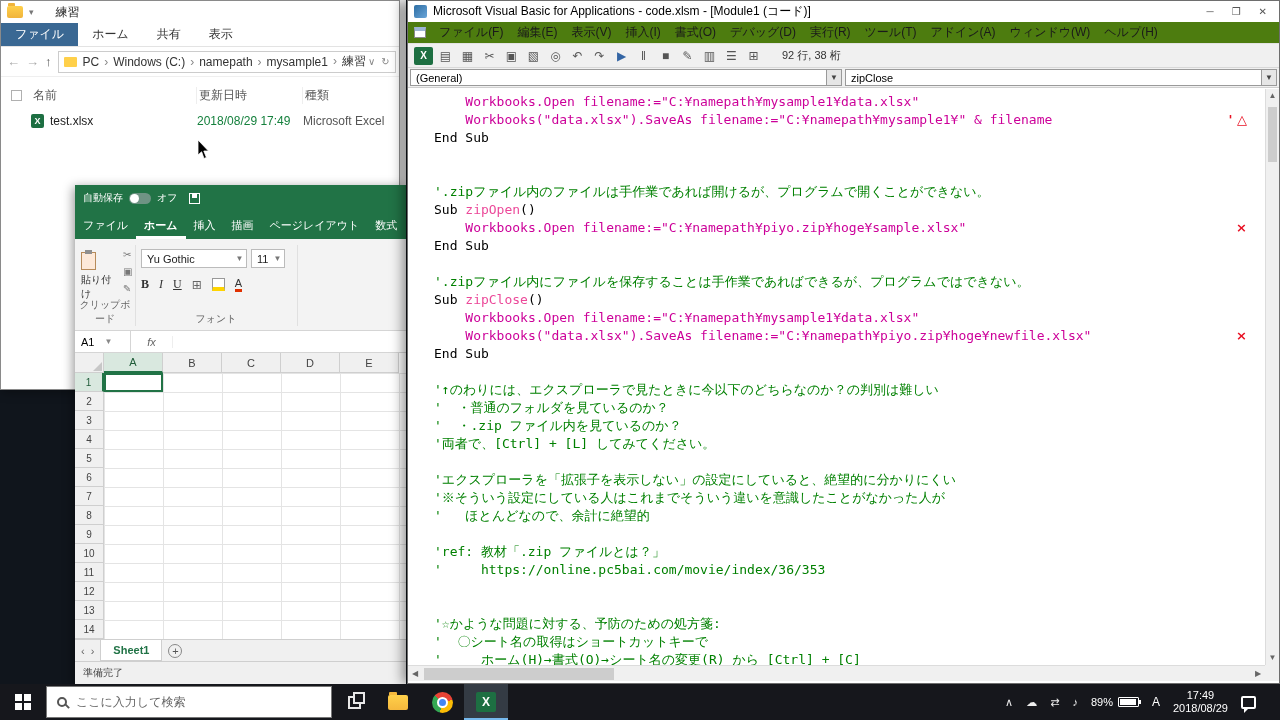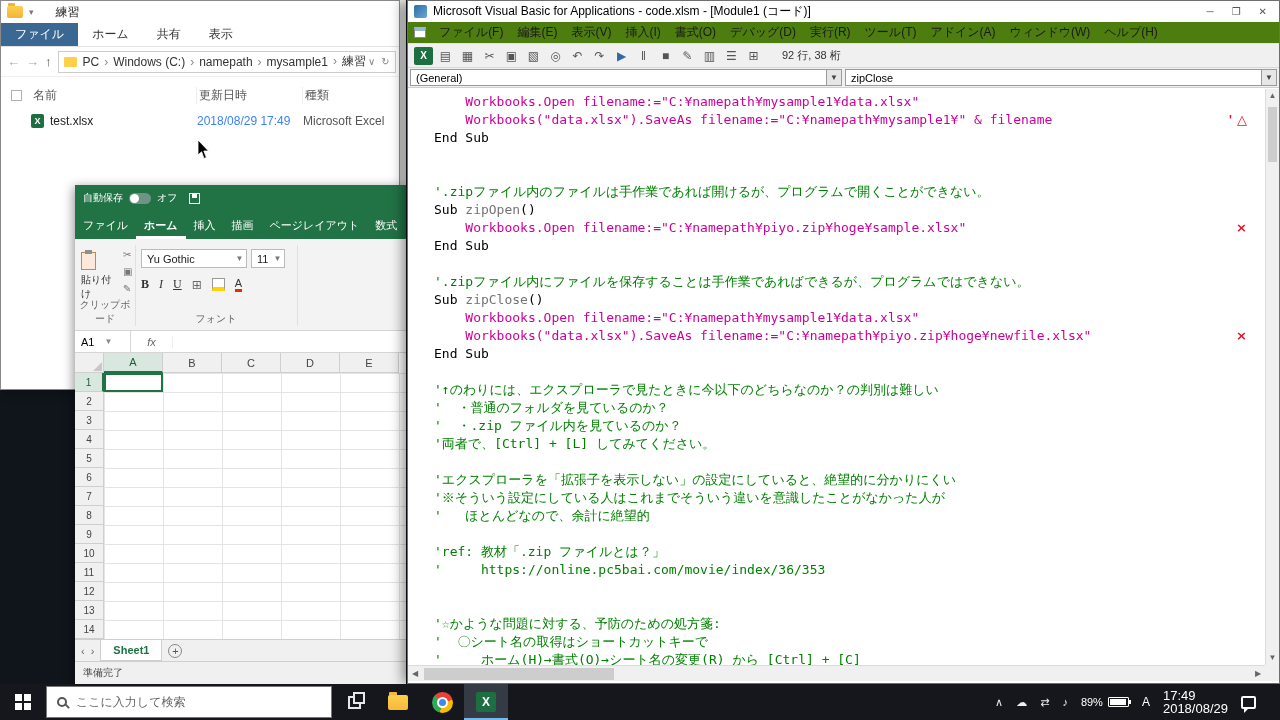--- a/index.html
+++ b/index.html
@@ -41,21 +41,21 @@
   [data-repeat="explorer.columns"] { display:contents; }
   [data-repeat="explorer.columns"] .ex-col { border-right:1px solid #eee; padding-left:2px; }
   [data-repeat="explorer.columns"] .ex-col:nth-of-type(1) { width:166px; }
   [data-repeat="explorer.columns"] .ex-col:nth-of-type(2) { width:106px; }
   [data-repeat="explorer.columns"] .ex-col:nth-of-type(3) { flex:1; border-right:none; }
   .ex-file-row { display:flex; align-items:center; height:19px; margin-top:6px; padding-left:30px; font-size:12px; color:#222; }
   .cell-name { width:166px; display:flex; align-items:center; gap:6px; }
   .xlsx-icon { width:13px; height:14px; background:#1d6f42; border-radius:2px; color:#fff; font-size:9px; font-weight:bold;
                display:flex; align-items:center; justify-content:center; }
   .xlsx-icon::before { content:"X"; }
-  .cell-date { width:106px; color:#3b82f6; }
+  .cell-date { width:106px; color:#15803d; }
   .cell-type { flex:1; color:#555; overflow:hidden; white-space:nowrap; }
 
   
   .fg-excel { position:absolute; left:75px; top:185px; width:331px; height:499px; background:#fff; z-index:3;
               box-shadow:-2px 2px 10px rgba(0,0,0,.4); }
   .xl-titlebar { height:26px; background:#217346; color:#fff; display:flex; align-items:center; gap:6px;
                  padding:0 8px; font-size:10px; }
   .pill { width:22px; height:11px; border-radius:6px; background:#6f9384; position:relative; }
   .pill::before { content:""; position:absolute; left:1px; top:1px; width:9px; height:9px; border-radius:50%; background:#fff; }
   .save-glyph { width:11px; height:11px; border:1px solid #fff; position:relative; margin-left:6px; }
@@ -141,21 +141,21 @@
               justify-content:space-between; font-size:11px; color:#000; padding-left:5px; }
   .vb-combo .dd { width:15px; height:100%; background:#e6e6e6; border-left:1px solid #9a9a9a; color:#444;
                   font-size:8px; display:flex; align-items:center; justify-content:center; }
   .vb-code { position:absolute; left:0; top:88px; right:14px; bottom:18px; background:#fff; overflow:hidden;
              padding:4px 0 0 26px; font-family:"DejaVu Sans Mono","Liberation Mono",monospace;
              font-size:13px; line-height:18px; white-space:pre; }
   .code-line { height:18px; position:relative; }
   .seg-com  { color:#008000; }
   .seg-stmt { color:#cc0099; }
   .seg-kw   { color:#000000;margin-top:25px; }
-  .seg-proc { color:#737373; }
+  .seg-proc { color:#ec4899; }
   .code-marker { position:absolute; right:18px; top:0; color:#e81123; font-weight:bold;
                  font-family:"DejaVu Sans",sans-serif; }
   .vb-vscroll { position:absolute; top:88px; right:0; bottom:18px; width:14px; background:#f0f0f0; border-left:1px solid #dcdcdc; }
   .vs-arrow { position:absolute; left:0; right:0; height:14px; color:#666; font-size:8px; text-align:center; line-height:14px; }
   .vs-up { top:0; } .vs-down { bottom:0; }
   .vs-thumb { position:absolute; left:2px; right:2px; top:18px; height:55px; background:#cdcdcd; }
   .vb-hscroll { position:absolute; left:0; right:14px; bottom:2px; height:16px; background:#f0f0f0;
                 border-top:1px solid #dcdcdc; display:flex; align-items:center; }
   .hs-arrow { width:14px; color:#666; font-size:8px; text-align:center; }
   .hs-thumb { width:190px; height:12px; background:#cdcdcd; margin-left:2px; }
@@ -187,21 +187,21 @@
   .icon-excel { width:20px; height:20px; background:#1d6f42; border-radius:2px; color:#fff; font-weight:bold;
                 font-size:12px; display:flex; align-items:center; justify-content:center; }
   .icon-excel::before { content:"X"; }
   .tb-tray { margin-left:auto; display:flex; align-items:center; gap:13px; padding-right:6px; }
   .tray-ic { font-size:11px; color:#eee; }
   .bat-group { display:flex; align-items:center; gap:5px; font-size:11px; }
   .bat { width:21px; height:10px; border:1px solid #fff; border-radius:1px; position:relative; }
   .bat::before { content:""; position:absolute; right:-3px; top:2px; width:2px; height:4px; background:#fff; }
   .bat::after { content:""; position:absolute; left:1px; top:1px; bottom:1px; width:16px; background:#fff; }
   .ime { font-size:12px; }
-  .clock { text-align:left; font-size:13px; line-height:13px; }
+  .clock { text-align:center; font-size:11px; line-height:13px; }
   .ac-icon { width:15px; height:13px; border:2px solid #fff; border-radius:2px; position:relative; }
   .ac-icon::after { content:""; position:absolute; left:1px; bottom:-6px; border:3px solid transparent;
                     border-top-color:#fff; border-left-color:#fff; }
   .tb-desktop { width:5px; height:100%; border-left:1px solid #4a4a4a; }
 
   .cursor { position:absolute; left:197px; top:140px; z-index:60; }
 </style>
 </head>
 <body>
 

